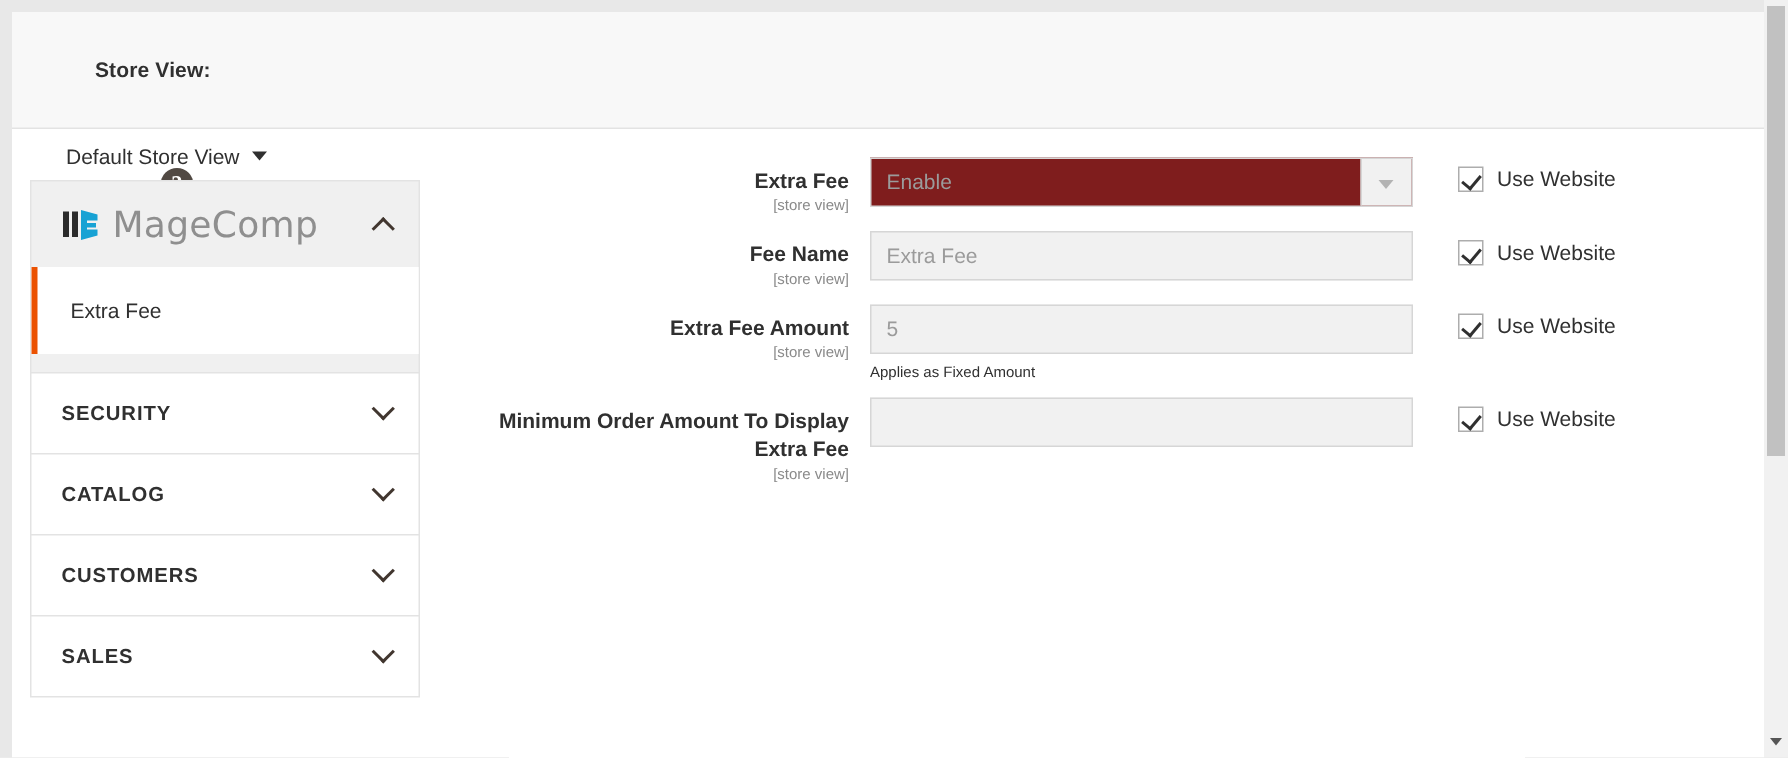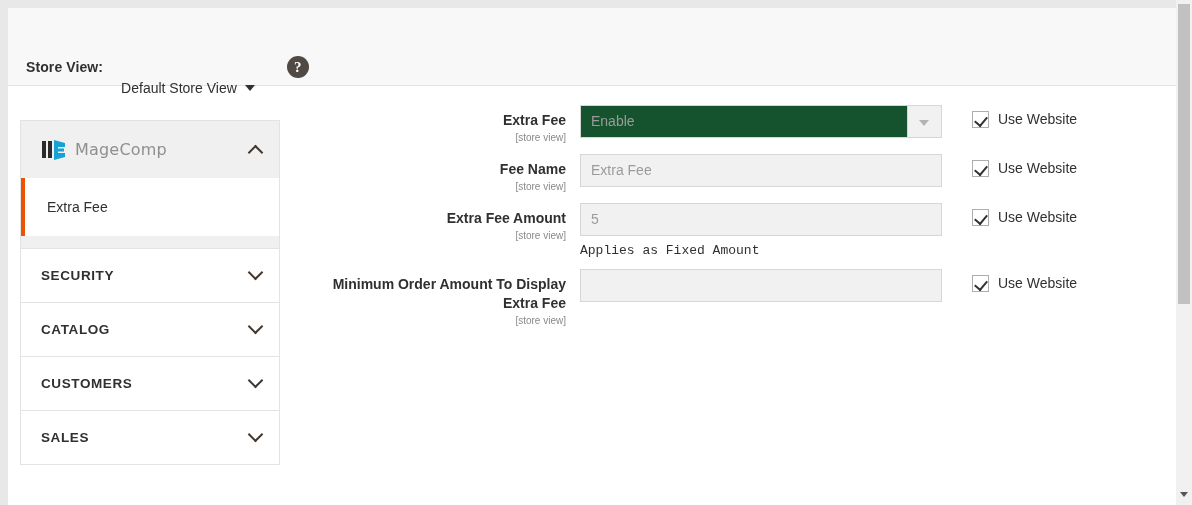--- a/index.html
+++ b/index.html
@@ -37,20 +37,21 @@
     height: 78px;
     background: #f8f8f8;
     border-bottom: 1px solid #e3e3e3;
   }
   #store-view-group {
     position: absolute;
     left: 18px;
     top: 30px;
     display: flex;
     align-items: center;
+    flex-direction: column;
   }
   .sv-label {
     font-size: 14px;
     font-weight: bold;
     color: #303030;
     letter-spacing: .1px;
   }
   .sv-switcher {
     margin-left: 18px;
     font-size: 14px;
@@ -149,21 +150,21 @@
   .nav-section.active-sec .nav-head { height: 57px; }
 
   
   .logo-wrap { display: flex; align-items: center; }
   .logo-mark {
     width: 28px; height: 26px;
     position: relative;
     margin-right: 6px;
   }
   .logo-text {
-    font-size: 16px;
+    font-size: 24px;
     color: #8f8f8f;
     font-family: "DejaVu Sans", sans-serif;
     letter-spacing: .2px;
   }
 
   .nav-sub {
     background: #ffffff;
     border: 1px solid #e3e3e3;
     border-top: none;
     border-bottom: none;
@@ -272,21 +273,21 @@
     font-size: 14px;
     font-family: "Liberation Sans", sans-serif;
     padding: 0 10px;
     line-height: 31px;
   }
   .inp.empty { color: #9b9b9b; }
 
   .sel-wrap {
     position: relative;
     width: 362px; height: 33px;
-    background: #14532d;
+    background: #7f1d1d;
     border: 1px solid #d6d6d6;
   }
   .sel-val {
     position: absolute;
     left: 10px; top: 0;
     line-height: 31px;
     font-size: 14px;
     color: #9b9b9b;
   }
   .sel-btn {
@@ -300,24 +301,23 @@
     content: "";
     position: absolute;
     left: 11px; top: 14px;
     width: 0; height: 0;
     border-left: 5px solid transparent;
     border-right: 5px solid transparent;
     border-top: 6px solid #b3b3b3;
   }
 
   .hint {
-    font-size: 13px;
+    font-size: 10px;
     color: #303030;
     margin-top: 7px;
-    font-family: Liberation Mono, monospace;
   }
 
   .inherit {
     display: flex;
     align-items: flex-start;
     margin-left: 30px;
     padding-top: 6px;
   }
   .cbox {
     position: relative;

